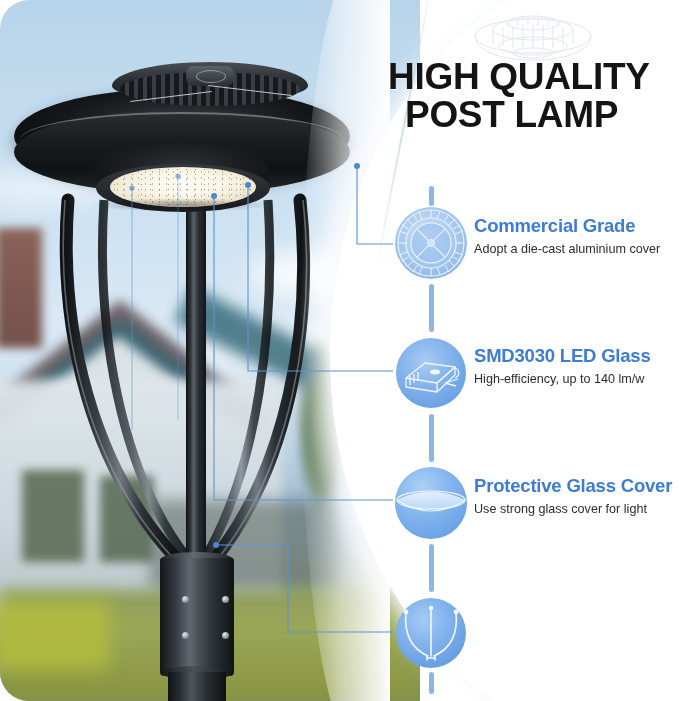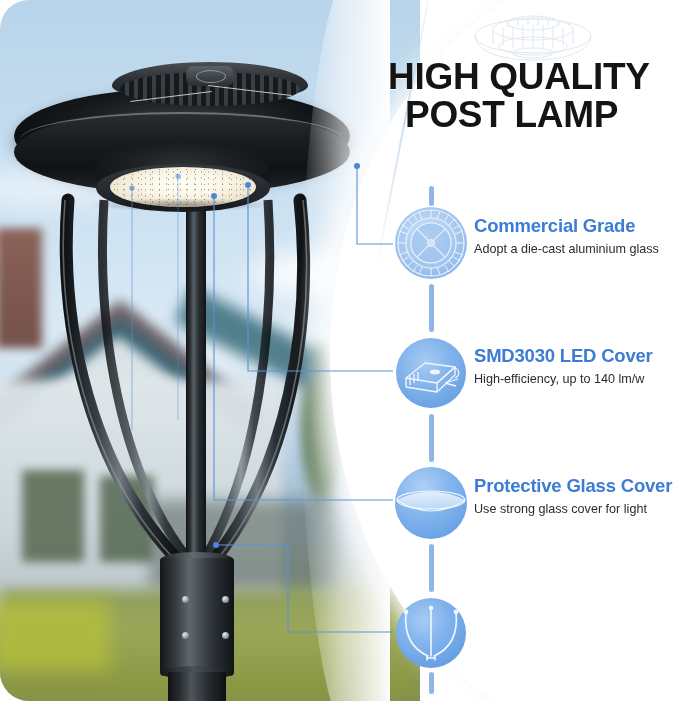--- a/index.html
+++ b/index.html
@@ -406,21 +406,21 @@
           <line x1="10" y1="57" x2="16.5" y2="53"></line>
             <line x1="68" y1="57" x2="61.5" y2="53"></line>
           <line x1="21" y1="10" x2="25" y2="16.5"></line>
             <line x1="57" y1="10" x2="53" y2="16.5"></line>
           <line x1="21" y1="68" x2="25" y2="61.5"></line>
             <line x1="57" y1="68" x2="53" y2="61.5"></line>
         </g>
       </svg>
       <div class="fe-text">
         <div class="fe-title">Commercial Grade</div>
-        <div class="fe-sub">Adopt a die-cast aluminium glass</div>
+        <div class="fe-sub">Adopt a die-cast aluminium cover</div>
       </div>
     </div>
 
     <div class="feature" style="top:334px;">
       <svg class="fe-icon" viewBox="0 0 78 78">
         <defs>
           <radialGradient id="g2" cx="42%" cy="34%" r="66%">
             <stop offset="0%" stop-color="#a8cbf3"></stop>
             <stop offset="55%" stop-color="#83b3ec"></stop>
             <stop offset="100%" stop-color="#6aa2e4"></stop>
@@ -431,21 +431,21 @@
           <path d="M14,44 L33,29 L63,33 L45,49 Z"></path>
           <path d="M14,44 L14,53 L45,58 L45,49"></path>
           <path d="M45,49 L63,33 L63,41 L45,58"></path>
           <path d="M18,42 L18,51 M22,40 L22,49 M26,38 L26,47"></path>
           <ellipse cx="43" cy="38" rx="5" ry="2.4" fill="#f0f6fd" stroke="none"></ellipse>
           <path d="M63,34 C68,36 68,42 63,44"></path>
           <path d="M53,49 L66,45 M53,49 L64,52"></path>
         </g>
       </svg>
       <div class="fe-text">
-        <div class="fe-title">SMD3030 LED Cover</div>
+        <div class="fe-title">SMD3030 LED Glass</div>
         <div class="fe-sub">High-efficiency, up to 140 lm/w</div>
       </div>
     </div>
 
     <div class="feature" style="top:464px;">
       <svg class="fe-icon" viewBox="0 0 78 78">
         <defs>
           <radialGradient id="g3" cx="38%" cy="28%" r="72%">
             <stop offset="0%" stop-color="#aed0f6"></stop>
             <stop offset="52%" stop-color="#85b6ee"></stop>

